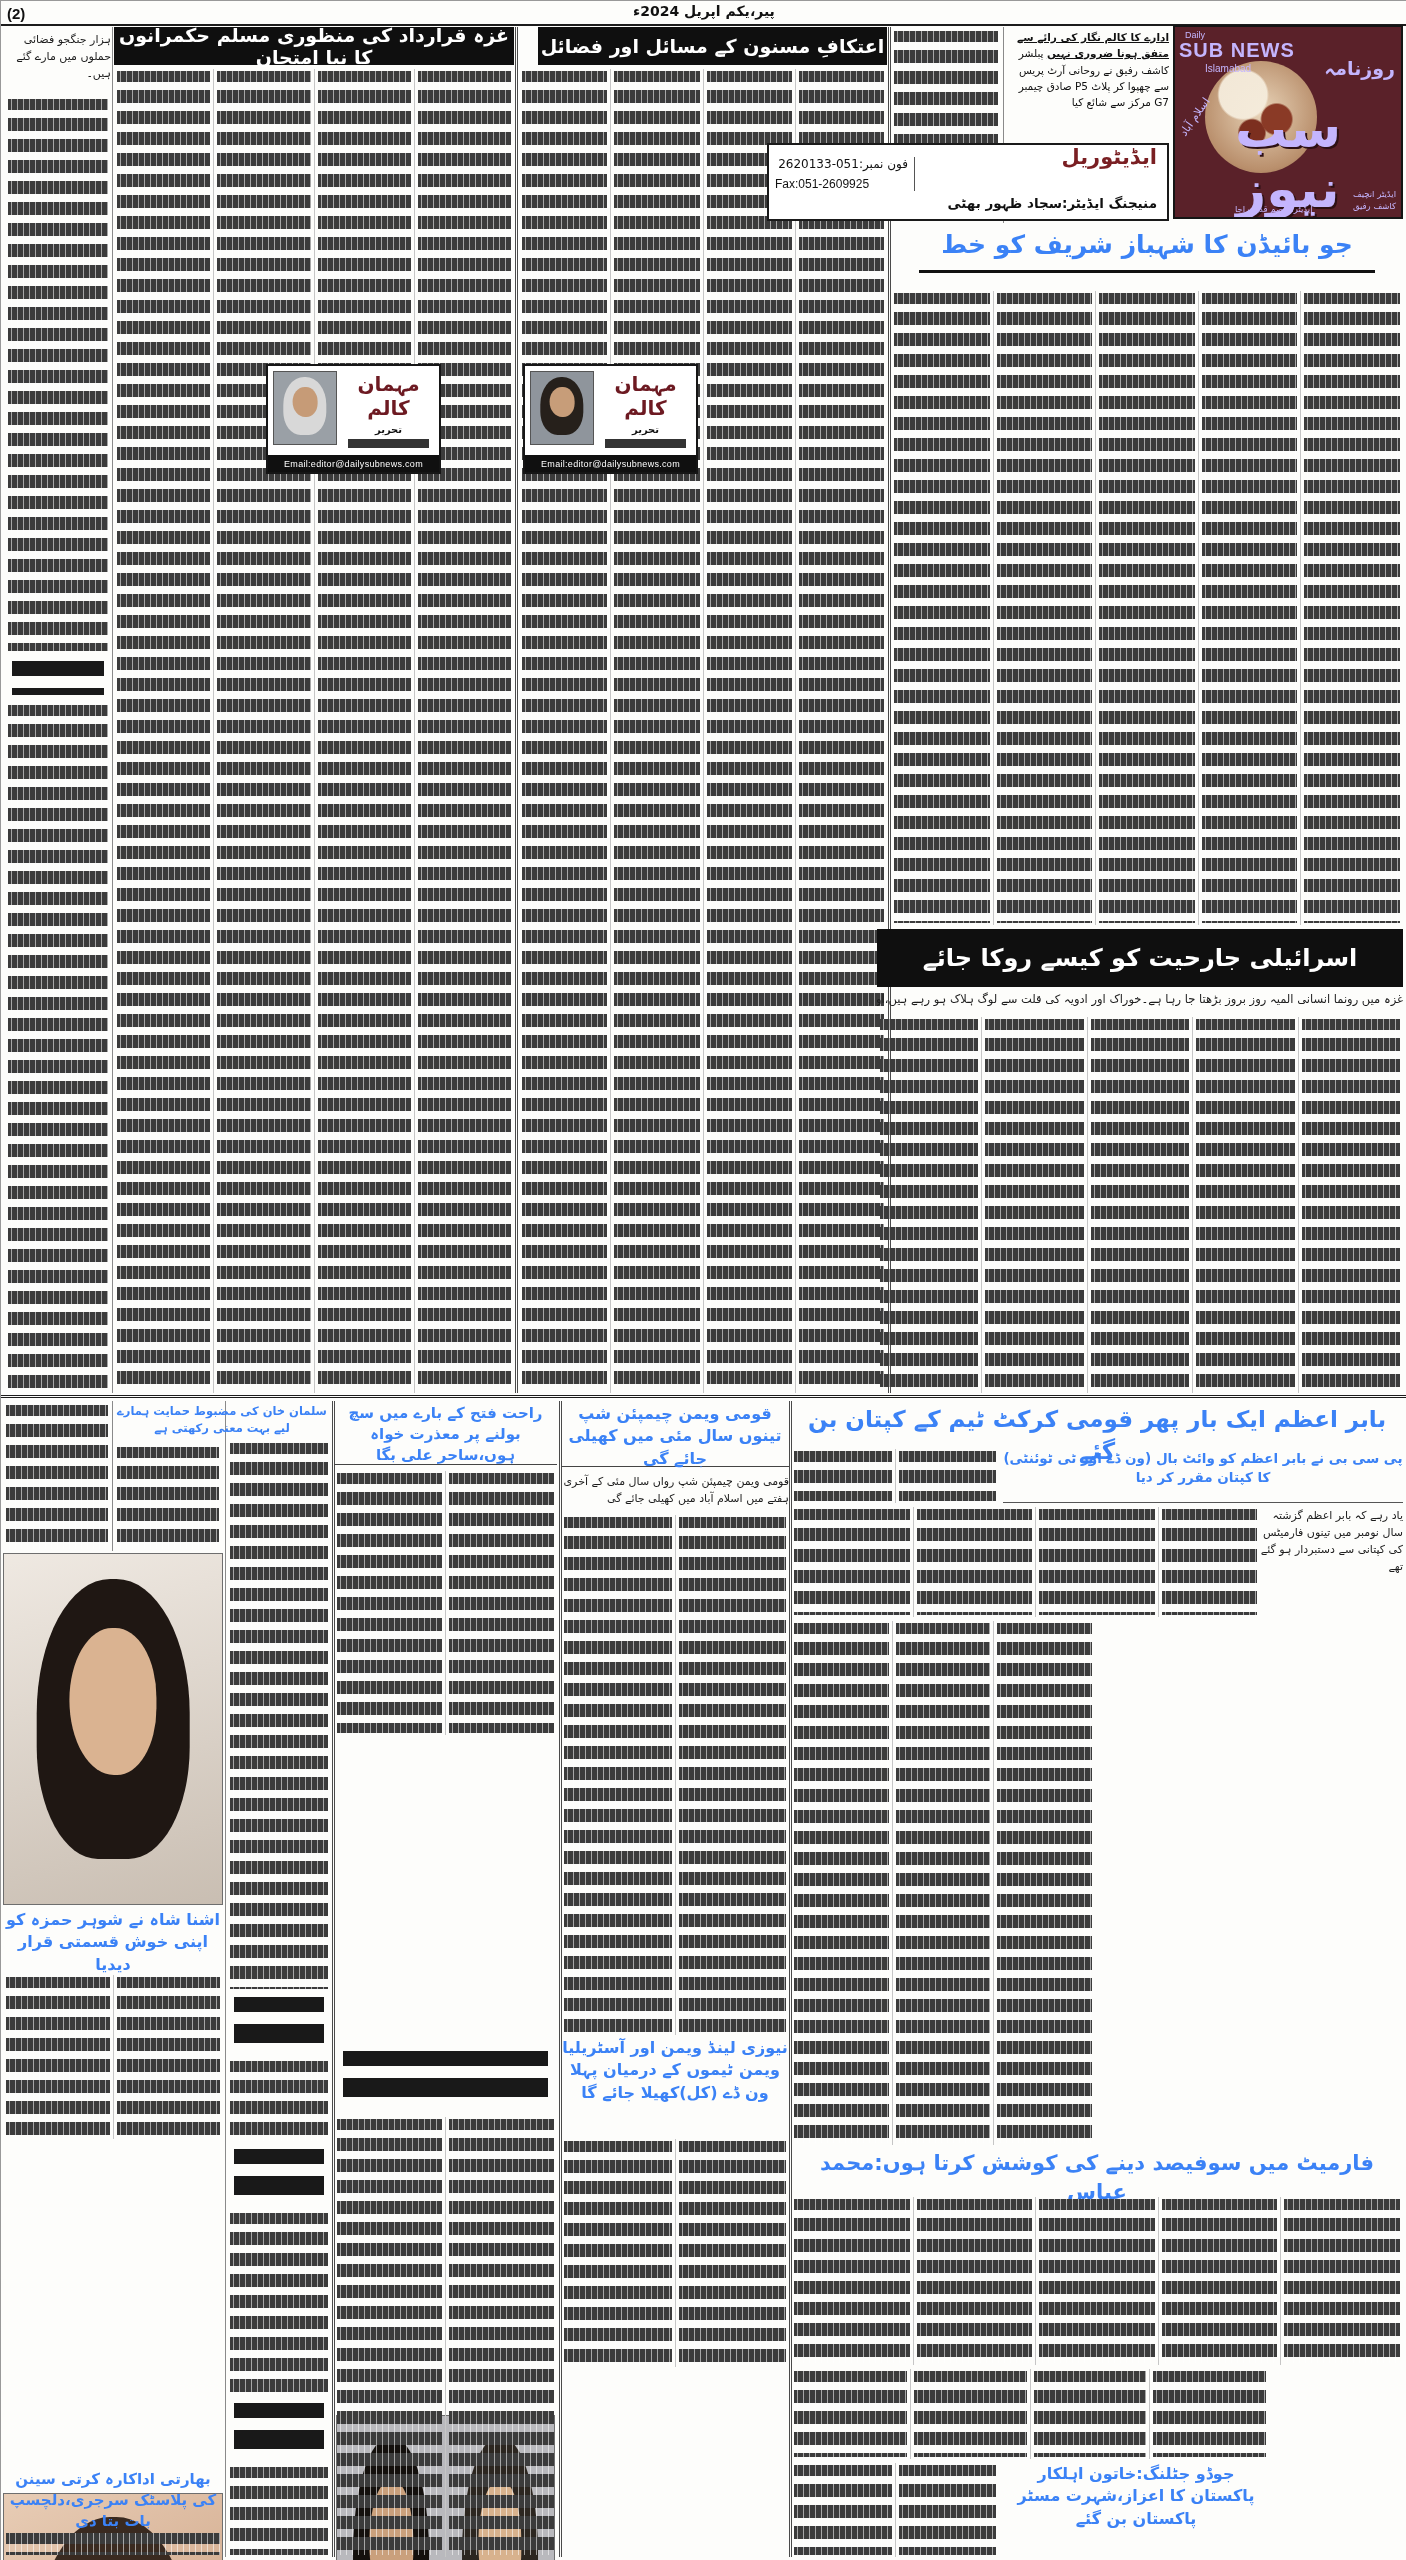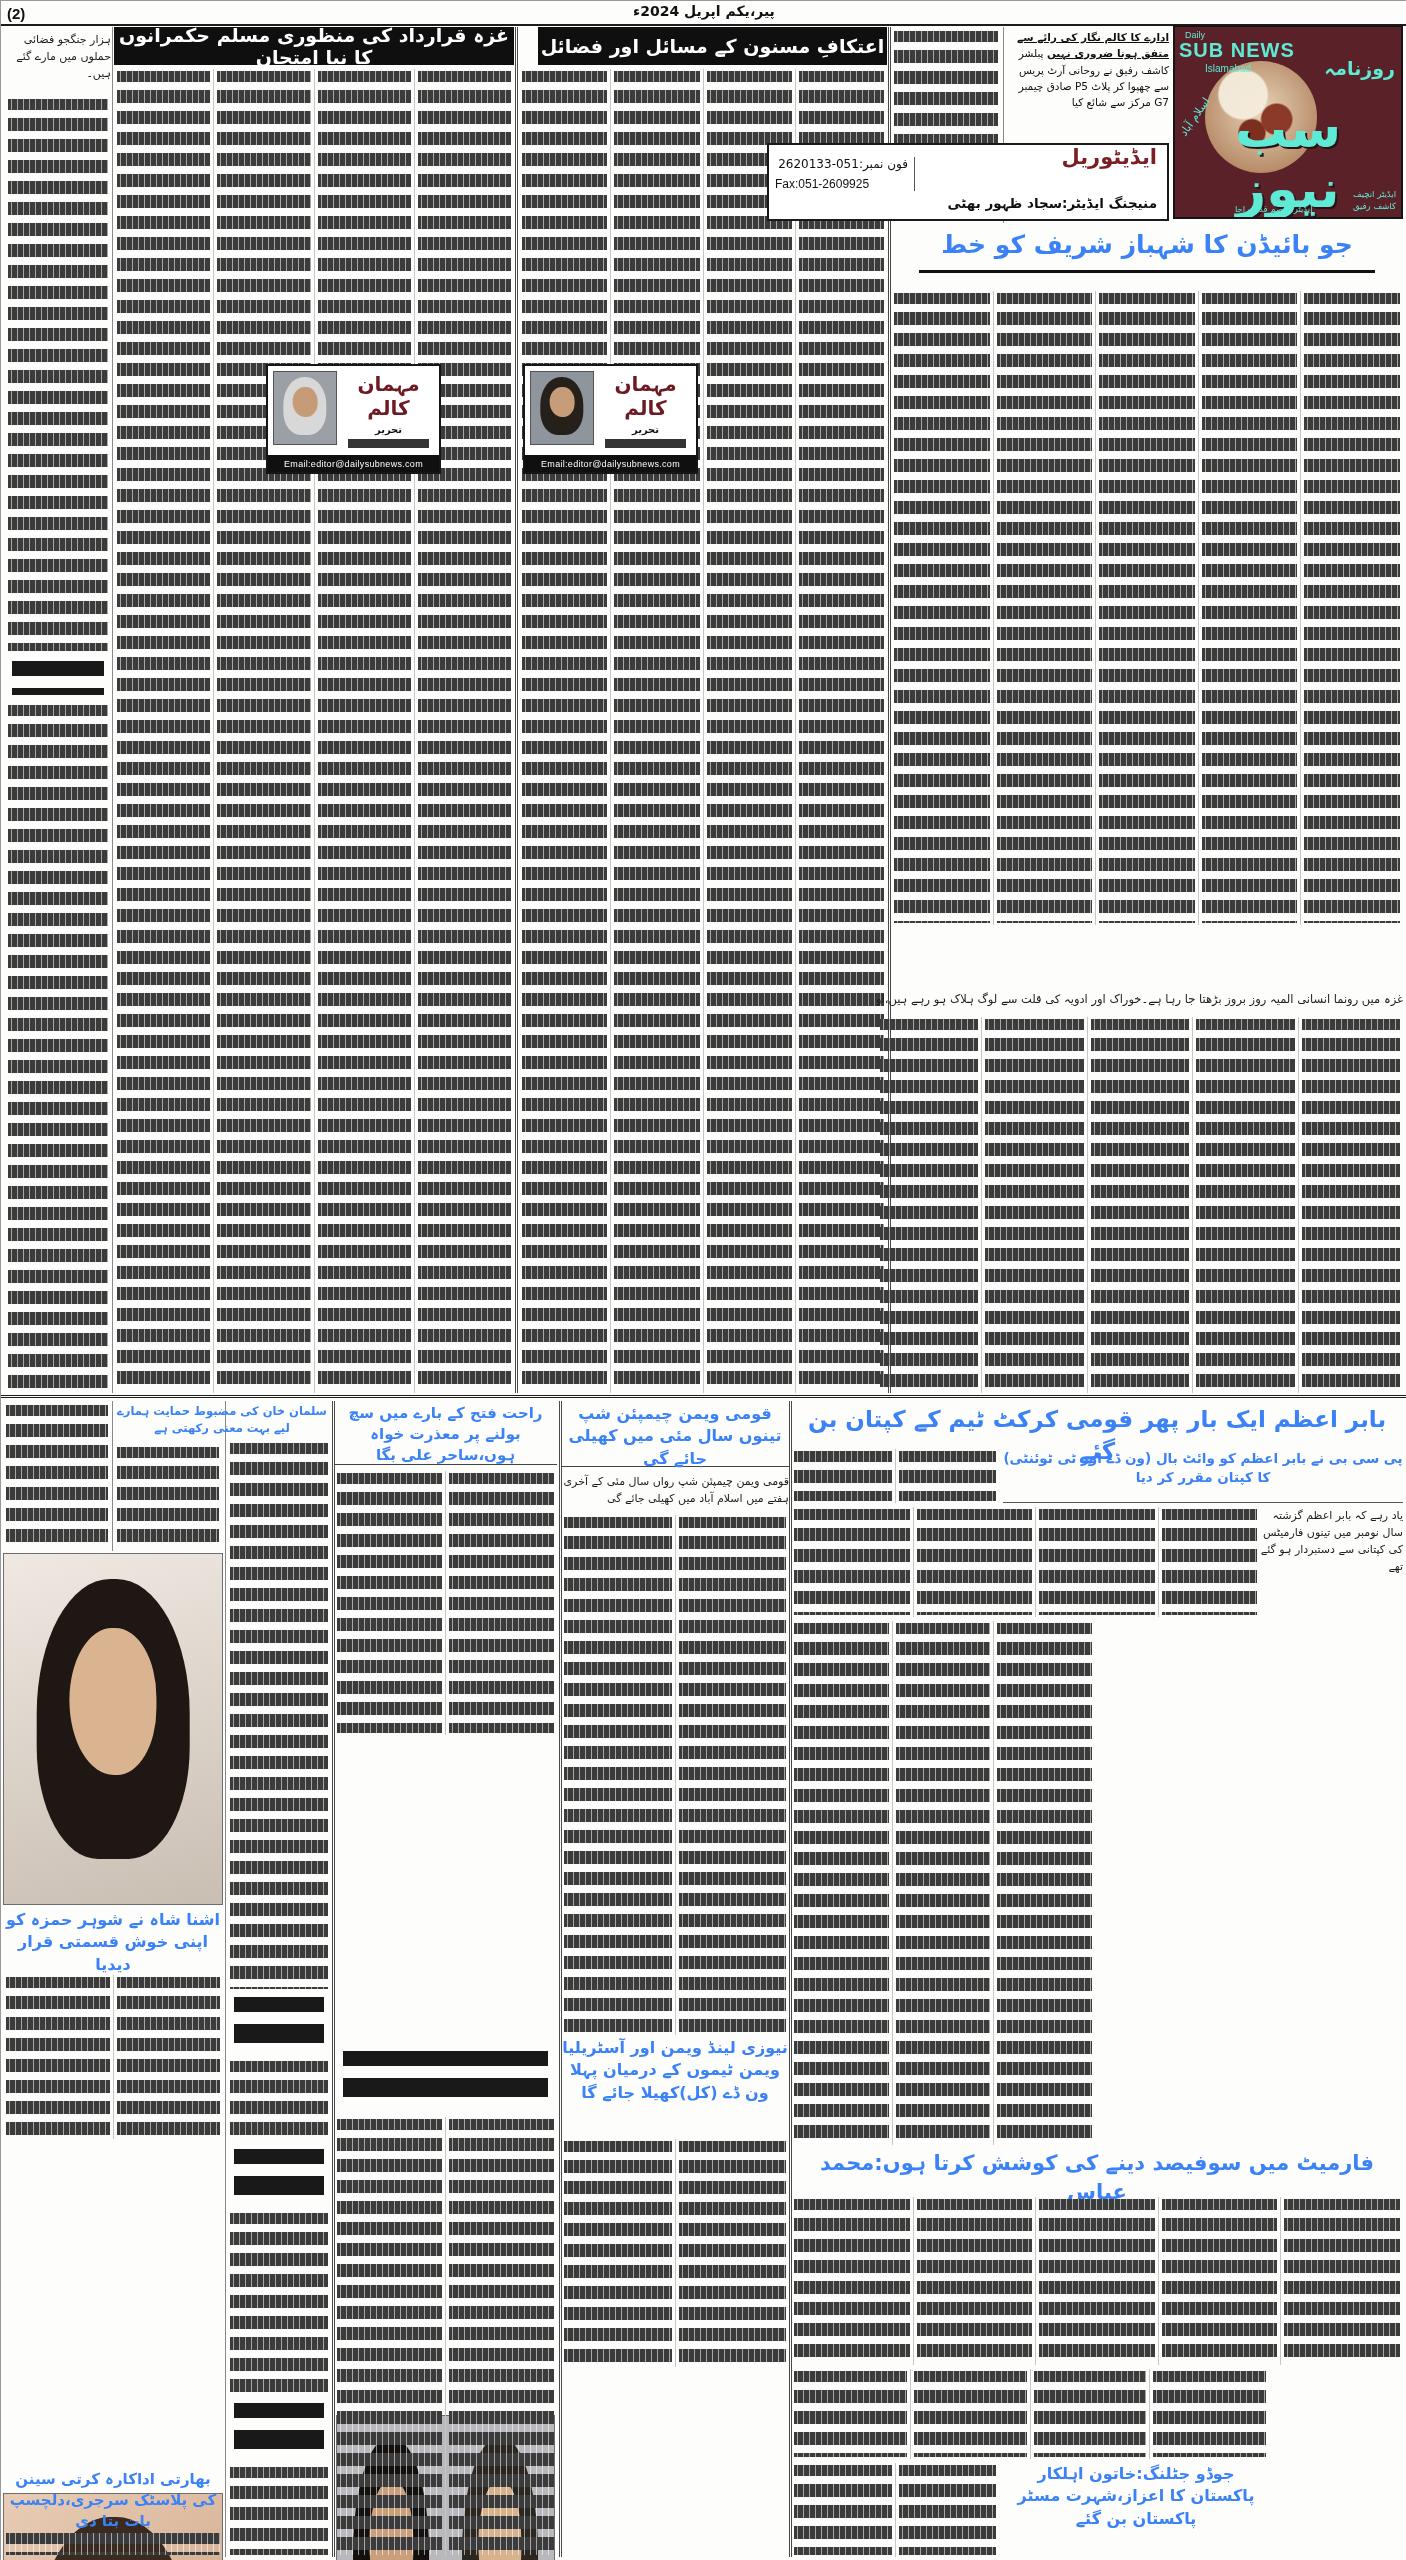--- a/index.html
+++ b/index.html
@@ -25,21 +25,21 @@
   .vr1{width:0;border-left:1px solid #8a8a8a;}
   .hr1{height:0;border-top:2px solid #1c1c1c;}
   .hrd{height:0;border-top:3px double #1c1c1c;}
   .photo{border:1px solid #6e6e6e;overflow:hidden;position:relative;}
   .portrait::before{content:"";position:absolute;left:50%;top:7%;width:70%;height:80%;
         transform:translateX(-50%);background:var(--hair,#241c18);border-radius:48% 48% 40% 40%;}
   .portrait::after{content:"";position:absolute;left:50%;top:21%;width:40%;height:42%;
         transform:translateX(-50%);background:var(--skin,#d8ad89);border-radius:50% 48% 46% 52%;}
   .duo{display:flex;}
   .duo .person{flex:1 1 0;position:relative;}
-  .masthead{background:#5a2129;border:2px solid #151515;color:#5eead4;overflow:hidden;}
+  .masthead{background:#5a2129;border:2px solid #151515;color:#c4b5fd;overflow:hidden;}
   .globe{position:absolute;border-radius:50%;
      background:
        radial-gradient(circle at 34% 30%,rgba(245,236,220,.95) 0 22%,transparent 24%),
        radial-gradient(circle at 64% 52%,#8a3a26 0 16%,transparent 18%),
        radial-gradient(circle at 42% 64%,#7c2f1f 0 13%,transparent 15%),
        radial-gradient(circle at 50% 45%,#e9d5ba,#b98f6c 70%,#835a40);}
   .gbox{border:2px solid #161616;background:#fff;overflow:hidden;}
   .gbox .ttl{color:#6d1a22;font-weight:bold;font-size:20px;text-align:center;margin-top:6px;}
   .gbox .byl{font-size:10px;font-weight:bold;text-align:center;margin-top:4px;}
   .gbox .nbar{height:9px;background:#343434;margin:4px 10px 0 10px;}
@@ -138,20 +138,21 @@
     <span class="ur headline" style="display:inline-block;font-size:25px;border-bottom:3px solid #111;padding:0 22px 8px;">جو بائیڈن کا شہباز شریف کو خط</span>
   </div>
   <div class="abs cols" style="left:890px;top:290px;width:512px;height:634px;">
     <div class="c txt"></div>
     <div class="c txt"></div>
     <div class="c txt"></div>
     <div class="c txt"></div>
     <div class="c txt"></div>
   </div>
 
+  <div class="abs banner ur" style="left:876px;top:928px;width:526px;height:58px;font-size:24px;">اسرائیلی جارحیت کو کیسے روکا جائے</div>
   <div class="abs ur lead" style="left:876px;top:990px;width:526px;height:22px;font-size:11.5px;white-space:nowrap;">غزہ میں رونما انسانی المیہ روز بروز بڑھتا جا رہا ہے۔خوراک اور ادویہ کی قلت سے لوگ ہلاک ہو رہے ہیں،اور اسرائیلی بمباری سے شہریوں کی جانوں کو مستقل خطرہ ہے</div>
   <div class="abs cols" style="left:876px;top:1016px;width:526px;height:376px;">
     <div class="c txt"></div>
     <div class="c txt"></div>
     <div class="c txt"></div>
     <div class="c txt"></div>
     <div class="c txt"></div>
   </div>
 
   <div class="abs hrd" style="left:0;top:1394px;width:1406px;"></div>

